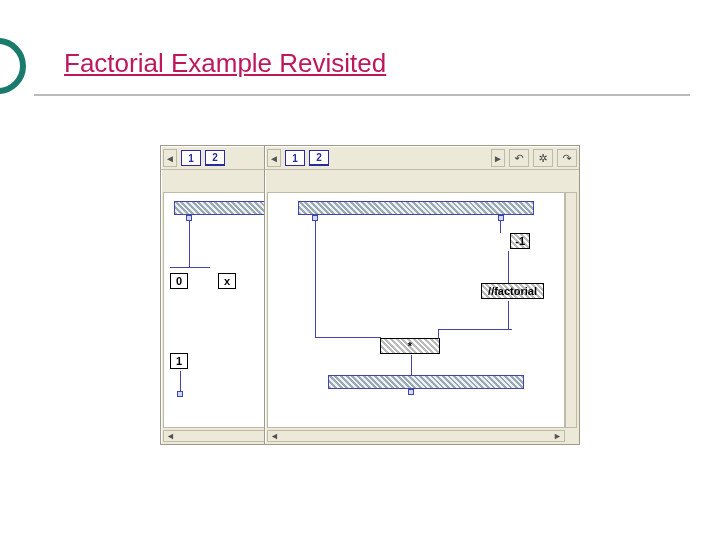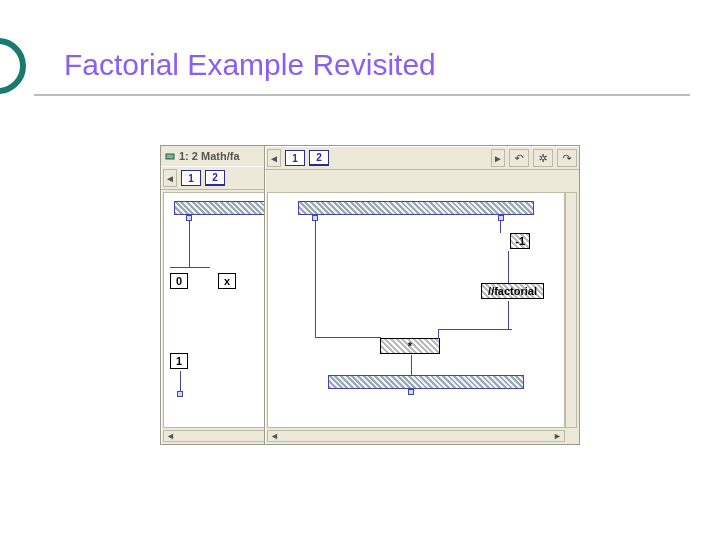--- a/index.html
+++ b/index.html
@@ -18,22 +18,23 @@
     top: 38px;
     width: 56px;
     height: 56px;
     border: 6px solid #1a7a6b;
     border-radius: 50%;
   }
   .slide-title {
     position: absolute;
     left: 64px;
     top: 48px;
-    font-size: 30px;
-    color: #8b5cf6;
+    font-size: 26px;
+    color: #be185d;
+    text-decoration: underline;
   }
   .title-underline {
     position: absolute;
     left: 34px;
     right: 30px;
     top: 94px;
     height: 2px;
     background: #bbb;
   }
   .stage {
@@ -156,28 +157,20 @@
 </head>
 <body>
 
 <div class="circle-accent"></div>
 <div class="slide-title">Factorial Example Revisited</div>
 <div class="title-underline"></div>
 
 <div class="stage">
 
   <div class="win win-back">
-    <div class="titlebar">
-      <span class="ti">
-        <svg viewBox="0 0 10 10">
-            <rect x="1" y="3" width="8" height="5" fill="#7b8" stroke="#355"></rect>
-          </svg>
-      </span>
-      <span>1: 2 Math/fa</span>
-    </div>
     <div class="toolbar">
       <div class="nav-arrow">◄</div>
       <div class="tab">1</div>
       <div class="tab active">2</div>
     </div>
     <div class="canvas">
       <div class="hbar" style="left:10px; right:8px; top:8px;"></div>
       <div class="port" style="left:22px; top:22px;"></div>
       <div class="wire wire-v" style="left:25px; top:28px; height:46px;"></div>
       <div class="wire wire-h" style="left:6px; top:74px; width:40px;"></div>

